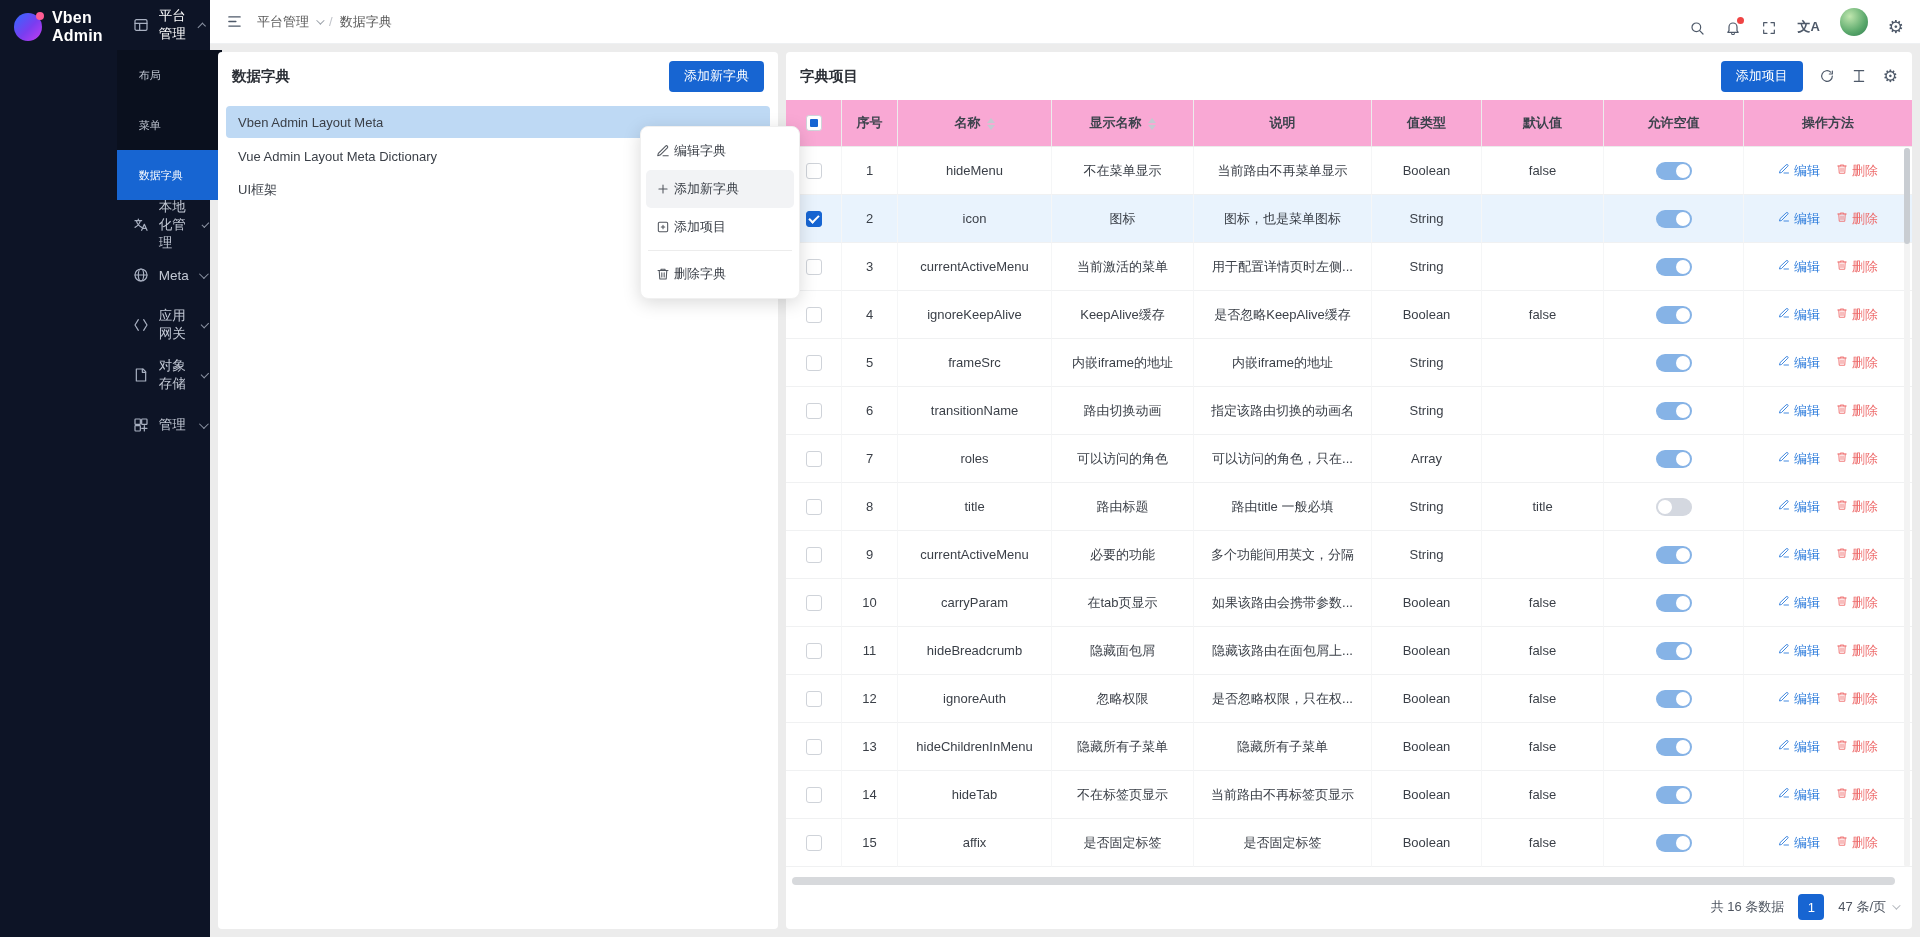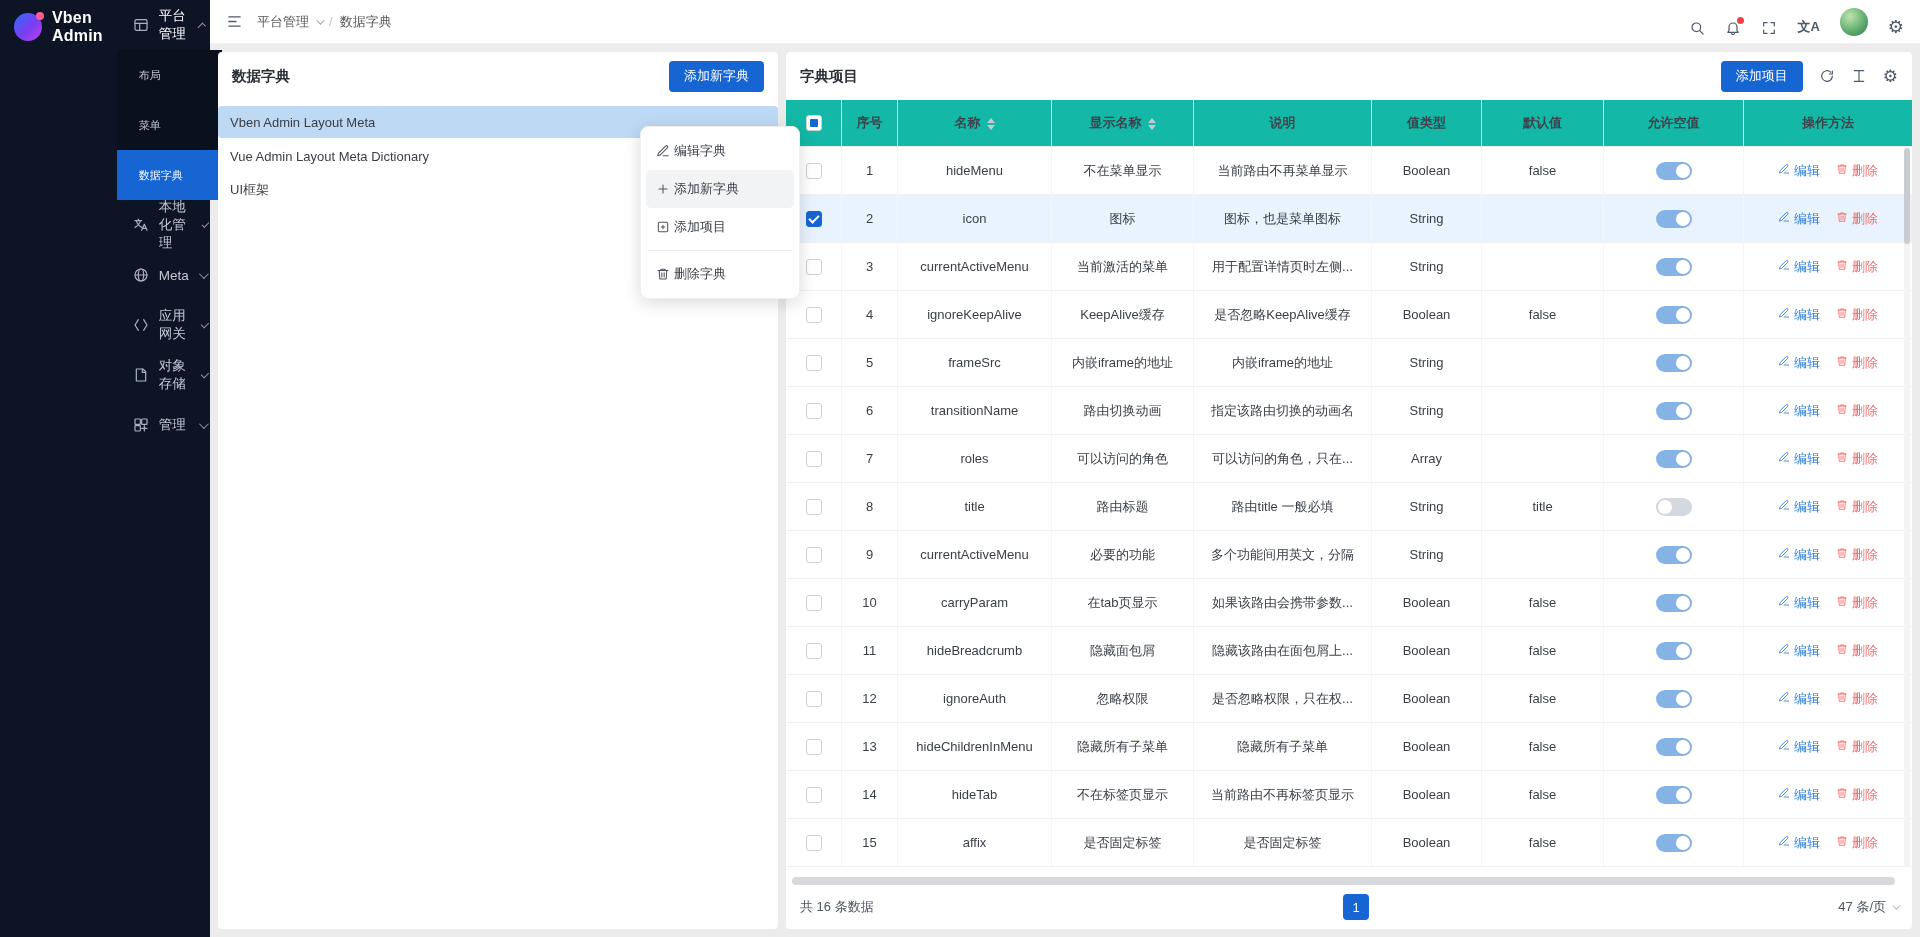--- a/index.html
+++ b/index.html
@@ -41,36 +41,36 @@
   .card{background:#fff;border-radius:4px;display:flex;flex-direction:column;overflow:hidden}
   .left-card{width:560px;flex-shrink:0}
   .right-card{flex:1;min-width:0;position:relative}
   .card-head{height:48px;display:flex;align-items:center;justify-content:space-between;padding:0 14px;flex-shrink:0}
   .card-title{font-size:14.5px;font-weight:600;color:#2b2f36}
   .btn-primary{background:#1765d2;color:#fff;border:none;border-radius:4px;height:31px;padding:0 15px;font-size:13px;cursor:pointer;font-family:inherit}
   .tools{display:flex;align-items:center;gap:16px}
   .tools .icon{color:#4e5969;display:inline-flex;cursor:pointer}
 
   
-  .dict-list{padding:6px 0;display:flex;flex-direction:column;gap:2px;list-style:none}
+  .dict-list{padding:6px 8px;display:flex;flex-direction:column;gap:2px;list-style:none}
   .dict-item{height:32px;display:flex;align-items:center;padding:0 12px;border-radius:4px;color:#3a3f47;cursor:pointer}
   .dict-item.selected{background:#bed9f4}
 
   
   .context-menu{position:absolute;left:640px;top:126px;width:160px;background:#fff;border-radius:8px;box-shadow:0 4px 18px rgba(0,0,0,.15);border:1px solid #f0f0f0;padding:5px;z-index:50}
   .menu-item{height:38px;display:flex;align-items:center;gap:4px;padding:0 10px;border-radius:5px;font-size:13px;color:#3a3f47;cursor:pointer}
   .menu-item.hover{background:#f2f3f5}
   .menu-item .icon{color:#51565e;display:inline-flex}
   .menu-divider{height:1px;background:#ececec;margin:4px 2px}
 
   
   .table-wrap{flex:1 1 auto;min-height:0;overflow:hidden}
   table{width:100%;border-collapse:separate;border-spacing:0;table-layout:fixed}
   th,td{text-align:center;vertical-align:middle;overflow:hidden;white-space:nowrap;text-overflow:ellipsis}
-  thead th{height:47px;background:#14b8a6;font-weight:600;font-size:13px;color:#3d434d;border-bottom:1px solid #ececec;border-right:1px solid #ececec}
+  thead th{height:47px;background:#f9a8d4;font-weight:600;font-size:13px;color:#3d434d;border-bottom:1px solid #ececec;border-right:1px solid #ececec}
   thead th:last-child{border-right:none}
   tbody td{height:48px;font-size:13px;color:#3a3f47;border-bottom:1px solid #f0f1f2;border-right:1px solid #f5f6f7}
   tbody td:last-child{border-right:none}
   tr.selected td{background:#e9f3fd}
   .sorters{display:inline-flex;flex-direction:column;margin-left:6px;vertical-align:middle;gap:2px}
   .sorters i{width:0;height:0;border-left:4px solid transparent;border-right:4px solid transparent;display:block}
   .sorters .su{border-bottom:5px solid #c5c9d1}
   .sorters .sd{border-top:5px solid #c5c9d1}
 
   .cb{width:16px;height:16px;border:1px solid #cfd3d9;border-radius:3px;background:#fff;display:inline-block;position:relative;vertical-align:middle;cursor:pointer}
@@ -89,21 +89,21 @@
   .link.edit{color:#2f7ddc}
   .link.del{color:#ee6b6b;margin-left:16px}
 
   
   .vscroll{position:absolute;top:96px;right:2px;bottom:62px;width:6px;border-radius:3px;background:#f3f3f3;z-index:5}
   .vthumb{width:6px;height:96px;border-radius:3px;background:#c9cdd2;cursor:pointer}
   .hscroll{height:8px;margin:2px 6px 0 6px;position:relative;flex-shrink:0}
   .hthumb{position:absolute;left:0;top:0;height:8px;width:99%;background:#d7d9dc;border-radius:4px;cursor:pointer}
 
   
-  .pagination{height:44px;display:flex;align-items:center;justify-content:space-between;gap:14px;padding:0 14px;font-size:13px;color:#4e5560;flex-shrink:0}
+  .pagination{height:44px;display:flex;align-items:center;justify-content:flex-end;gap:14px;padding:0 14px;font-size:13px;color:#4e5560;flex-shrink:0}
   .page-btn{min-width:26px;height:26px;background:#1765d2;color:#fff;border-radius:4px;display:flex;align-items:center;justify-content:center;cursor:pointer}
   .size-select{display:flex;align-items:center;gap:6px;cursor:pointer;color:#4e5560}
   .sel-caret{width:6px;height:6px;border-right:1.4px solid #b3b7bd;border-bottom:1.4px solid #b3b7bd;display:inline-block;transform:rotate(45deg) translateY(-2px)}
 </style>
 </head>
 <body>
 
 <div class="app">
 
   <aside class="sidebar">

